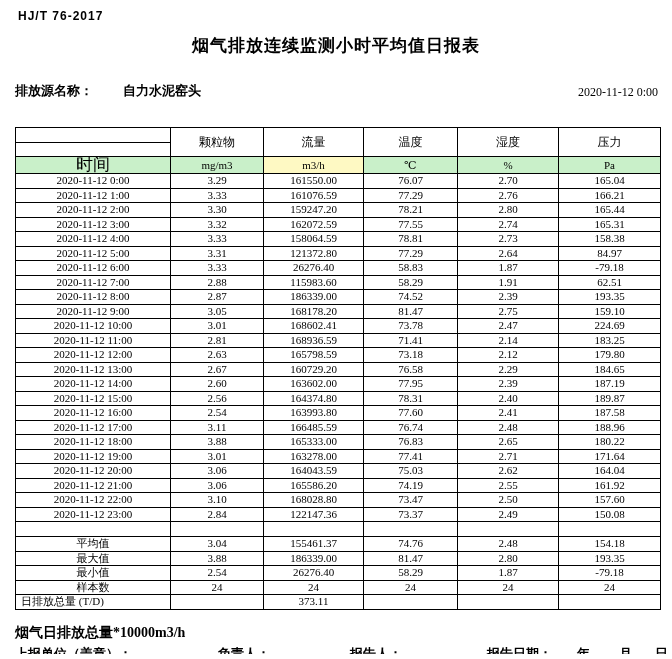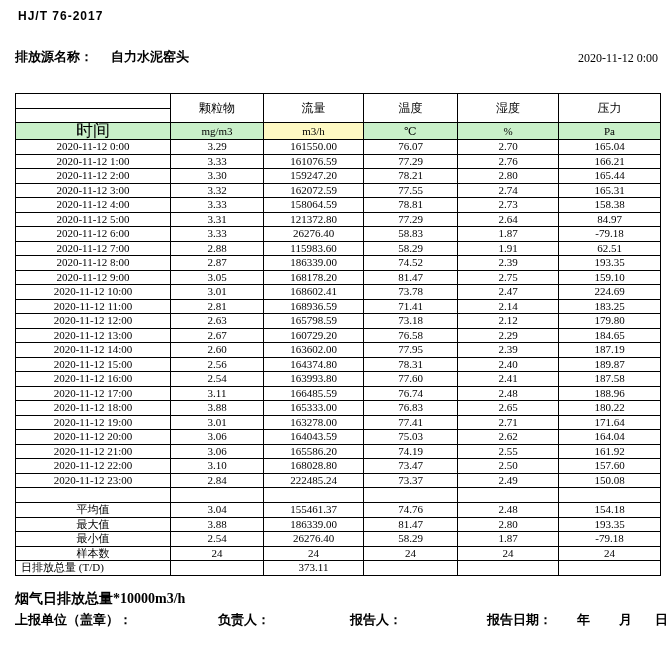--- a/index.html
+++ b/index.html
@@ -15,21 +15,21 @@
   }
   .report-title{
     text-align:center;font-size:17px;font-weight:bold;
     margin-top:11px;letter-spacing:1px;
   }
   .source-line{
     display:flex;justify-content:space-between;align-items:flex-end;
     margin:25px 14px 0 15px;
   }
   .source-left{font-size:13px;font-weight:bold;}
-  .source-left .src-name{margin-left:18px;}
+  .source-left .src-name{margin-left:30px;}
   .report-date{font-size:12px;font-weight:normal;font-family:"Liberation Serif",serif;}
   table.report{
     border-collapse:collapse;table-layout:fixed;
     margin:27px 0 0 15px;width:645px;border-radius:16px;
   }
   table.report td,table.report th{
     border:1px solid #000;padding:0;margin:0;
     font-size:11px;font-weight:normal;text-align:center;
     height:13.5px;line-height:13px;overflow:hidden;white-space:nowrap;
     font-family:"Liberation Serif","DejaVu Serif",serif;
@@ -56,20 +56,21 @@
   .lbl-month{left:619px;}
   .lbl-day{left:655px;}
 </style>
 </head>
 <body>
 
 <div class="page">
 
   <div class="std-no">HJ/T 76-2017</div>
 
+  <div class="report-title">烟气排放连续监测小时平均值日报表</div>
 
   <div class="source-line">
     <div class="source-left">
       <span>排放源名称：</span><span class="src-name">自力水泥窑头</span>
     </div>
     <div class="report-date">2020-11-12 0:00</div>
   </div>
 
   <table class="report">
     <colgroup>
@@ -282,21 +283,21 @@
           <td>2020-11-12 22:00</td>
           <td>3.10</td>
           <td>168028.80</td>
           <td>73.47</td>
           <td>2.50</td>
           <td>157.60</td>
         </tr>
         <tr>
           <td>2020-11-12 23:00</td>
           <td>2.84</td>
-          <td>222485.24</td>
+          <td>122147.36</td>
           <td>73.37</td>
           <td>2.49</td>
           <td>150.08</td>
         </tr>
       </tbody>
     <tbody>
       <tr class="sep-row">
         <td></td>
           <td></td>
           <td></td>

